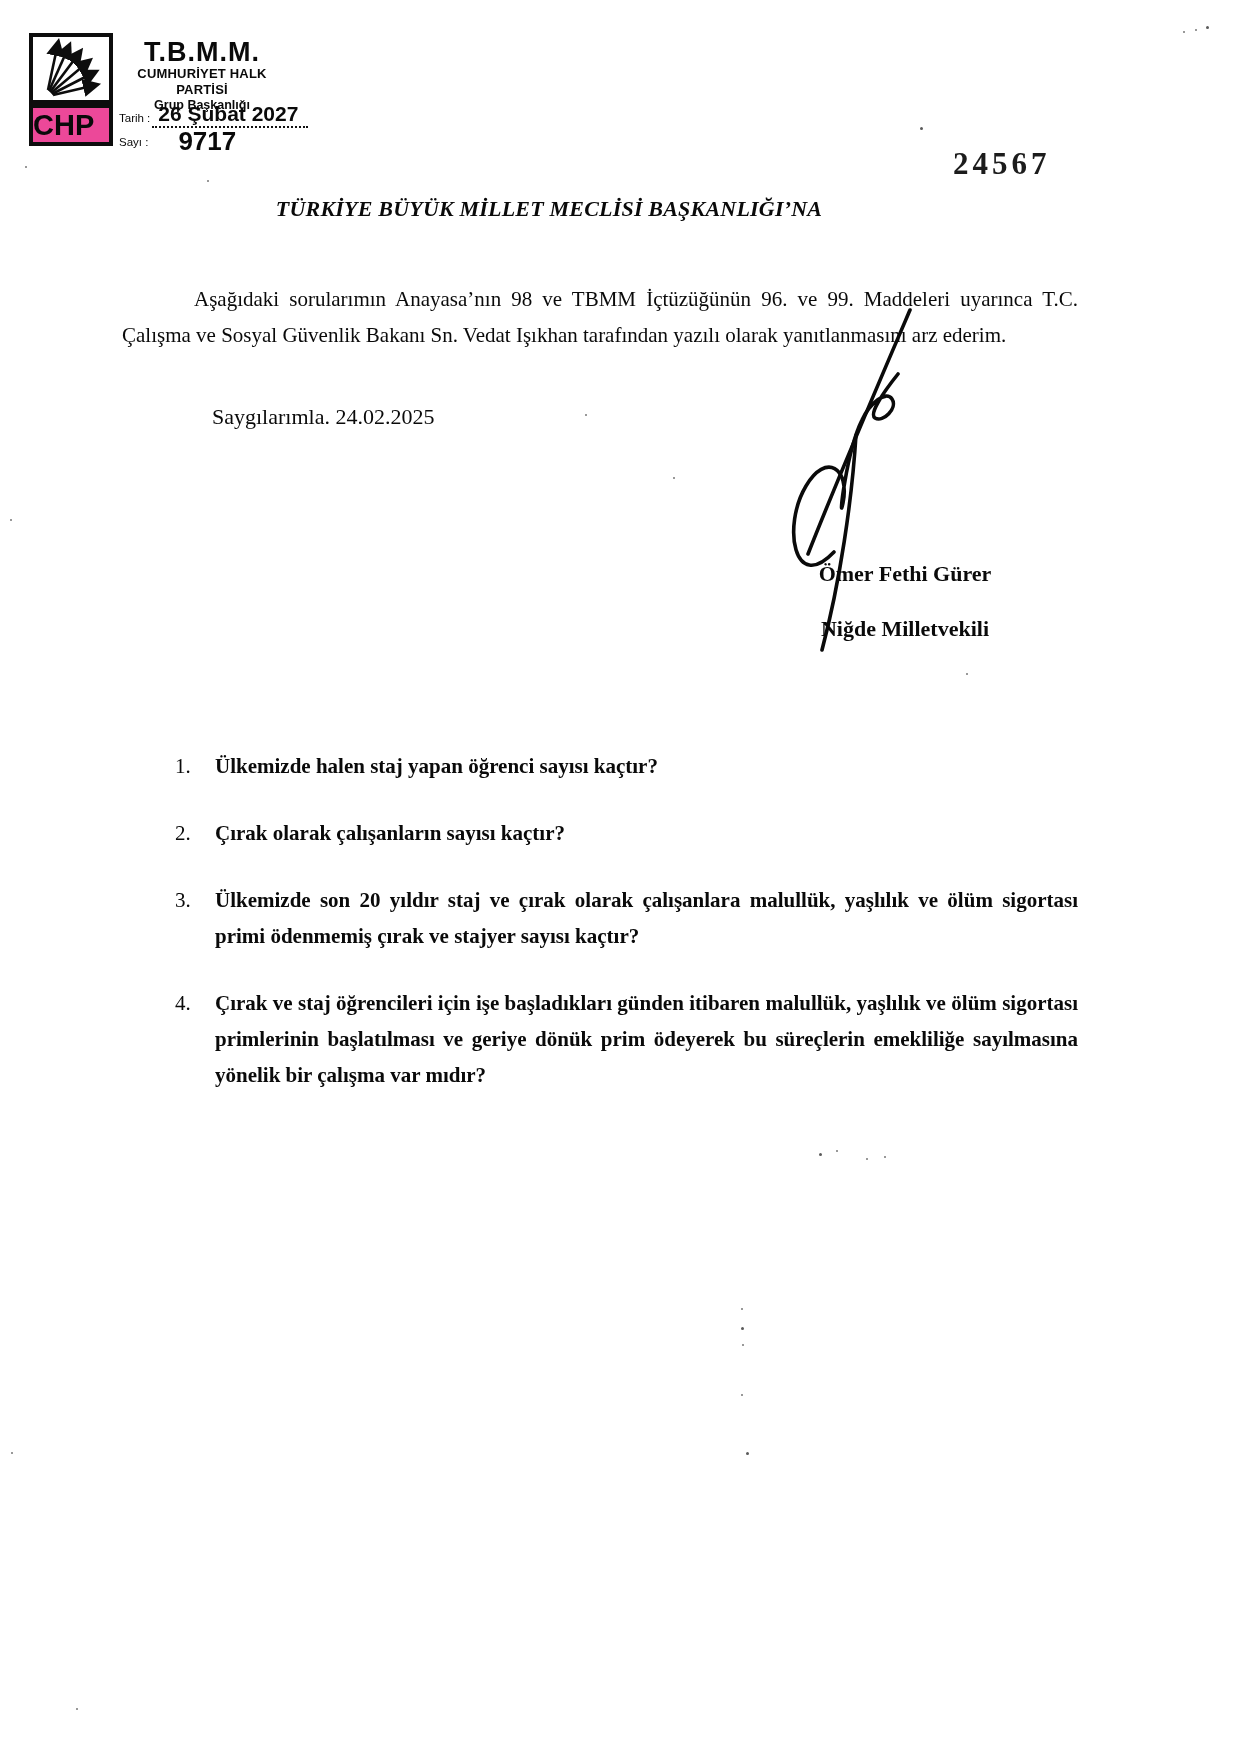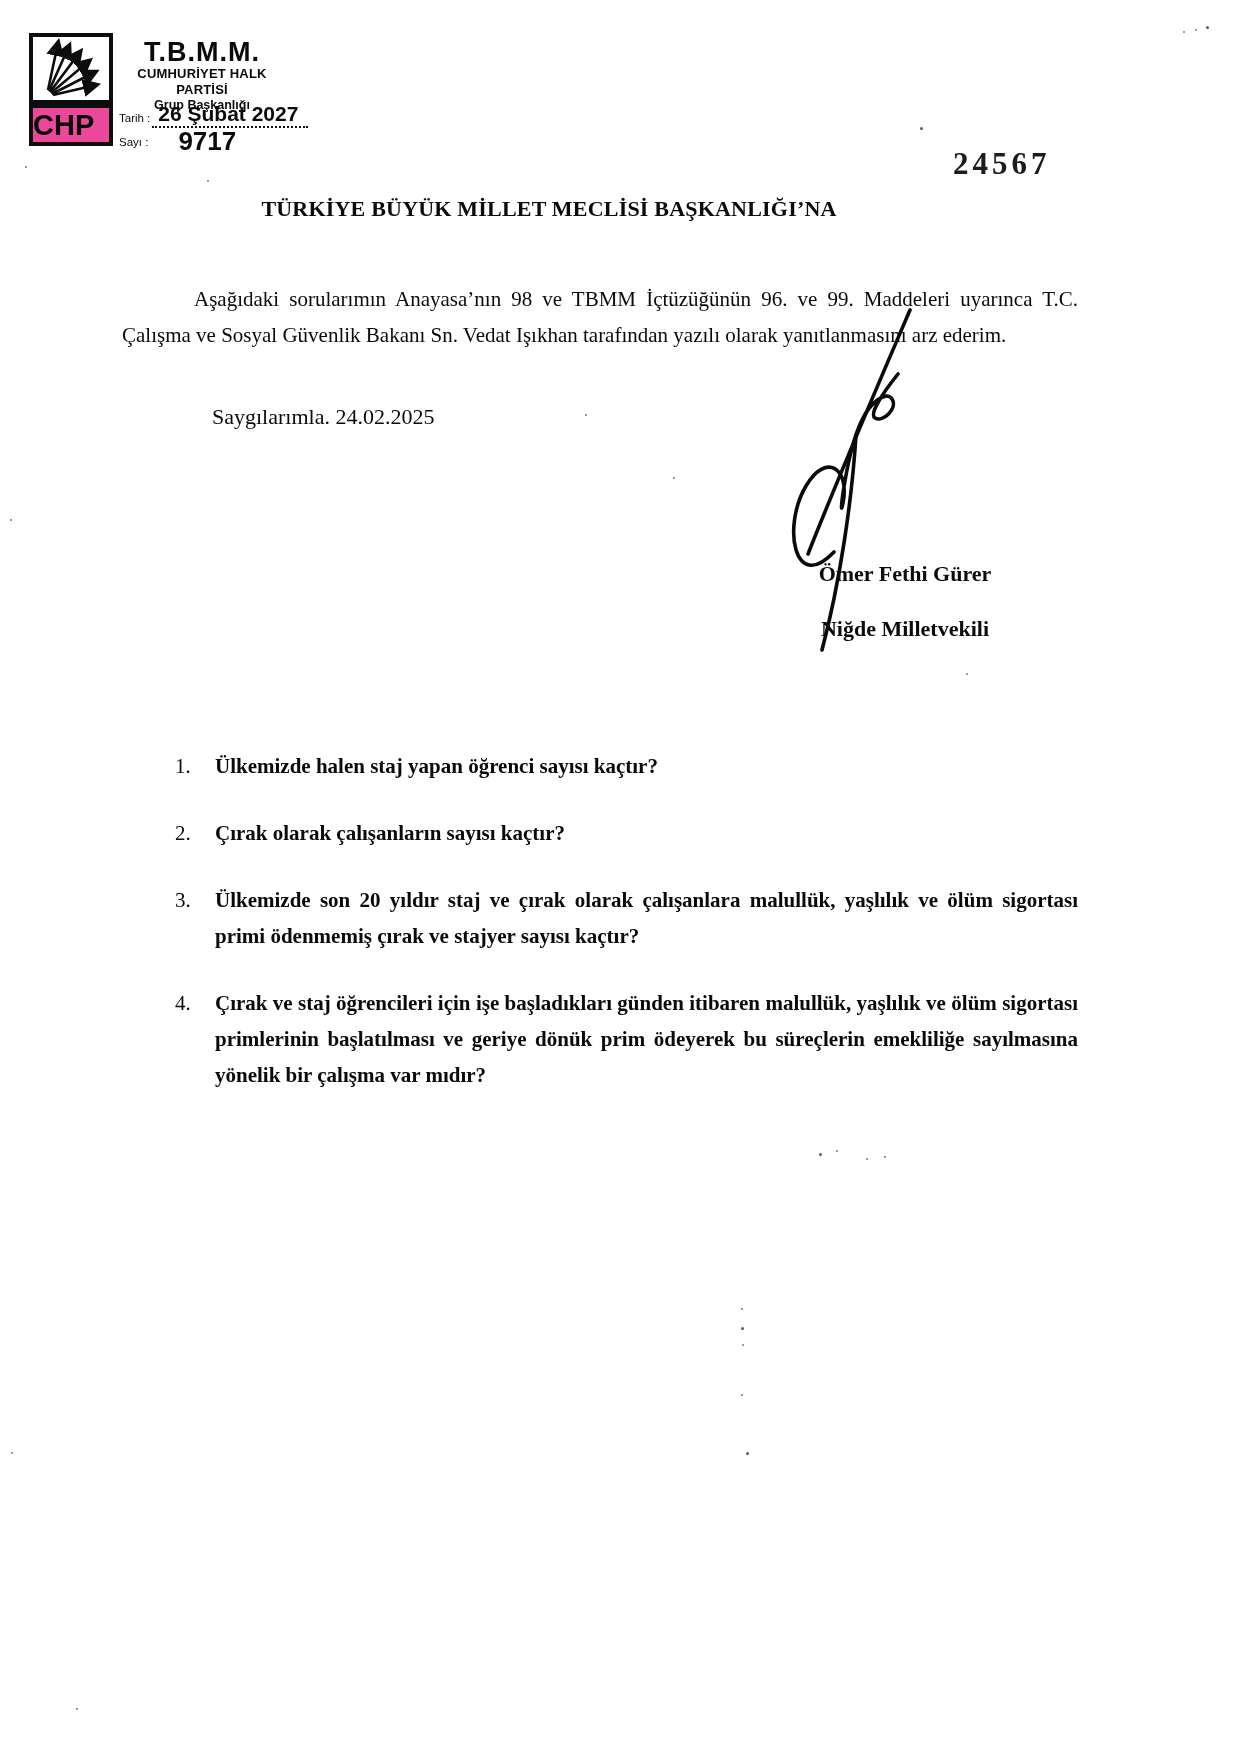--- a/index.html
+++ b/index.html
@@ -48,21 +48,21 @@
   .sayi-value{font-weight:700;font-size:26px;line-height:20px;margin-left:30px;padding-bottom:1px;}
   
   .stamp-number{
     position:absolute;left:953px;top:101px;
     font-family:Liberation Serif, serif;font-weight:700;
     font-size:31px;letter-spacing:4px;color:#1c1c1c;margin-top:45px;
   }
   
   .doc-title{
     position:absolute;left:122px;top:196px;width:854px;
-    text-align:center;font-weight:700;font-size:22px;letter-spacing:0.2px;
+    text-align:center;font-weight:700;font-size:22px;letter-spacing:0.2px;font-style:italic;
   }
   .doc-paragraph{
     position:absolute;left:122px;top:281px;width:956px;
     font-size:21px;line-height:36px;
     text-align:justify;text-indent:72px;
   }
   .salutation{
     position:absolute;left:212px;top:404px;
     font-size:22px;
   }

